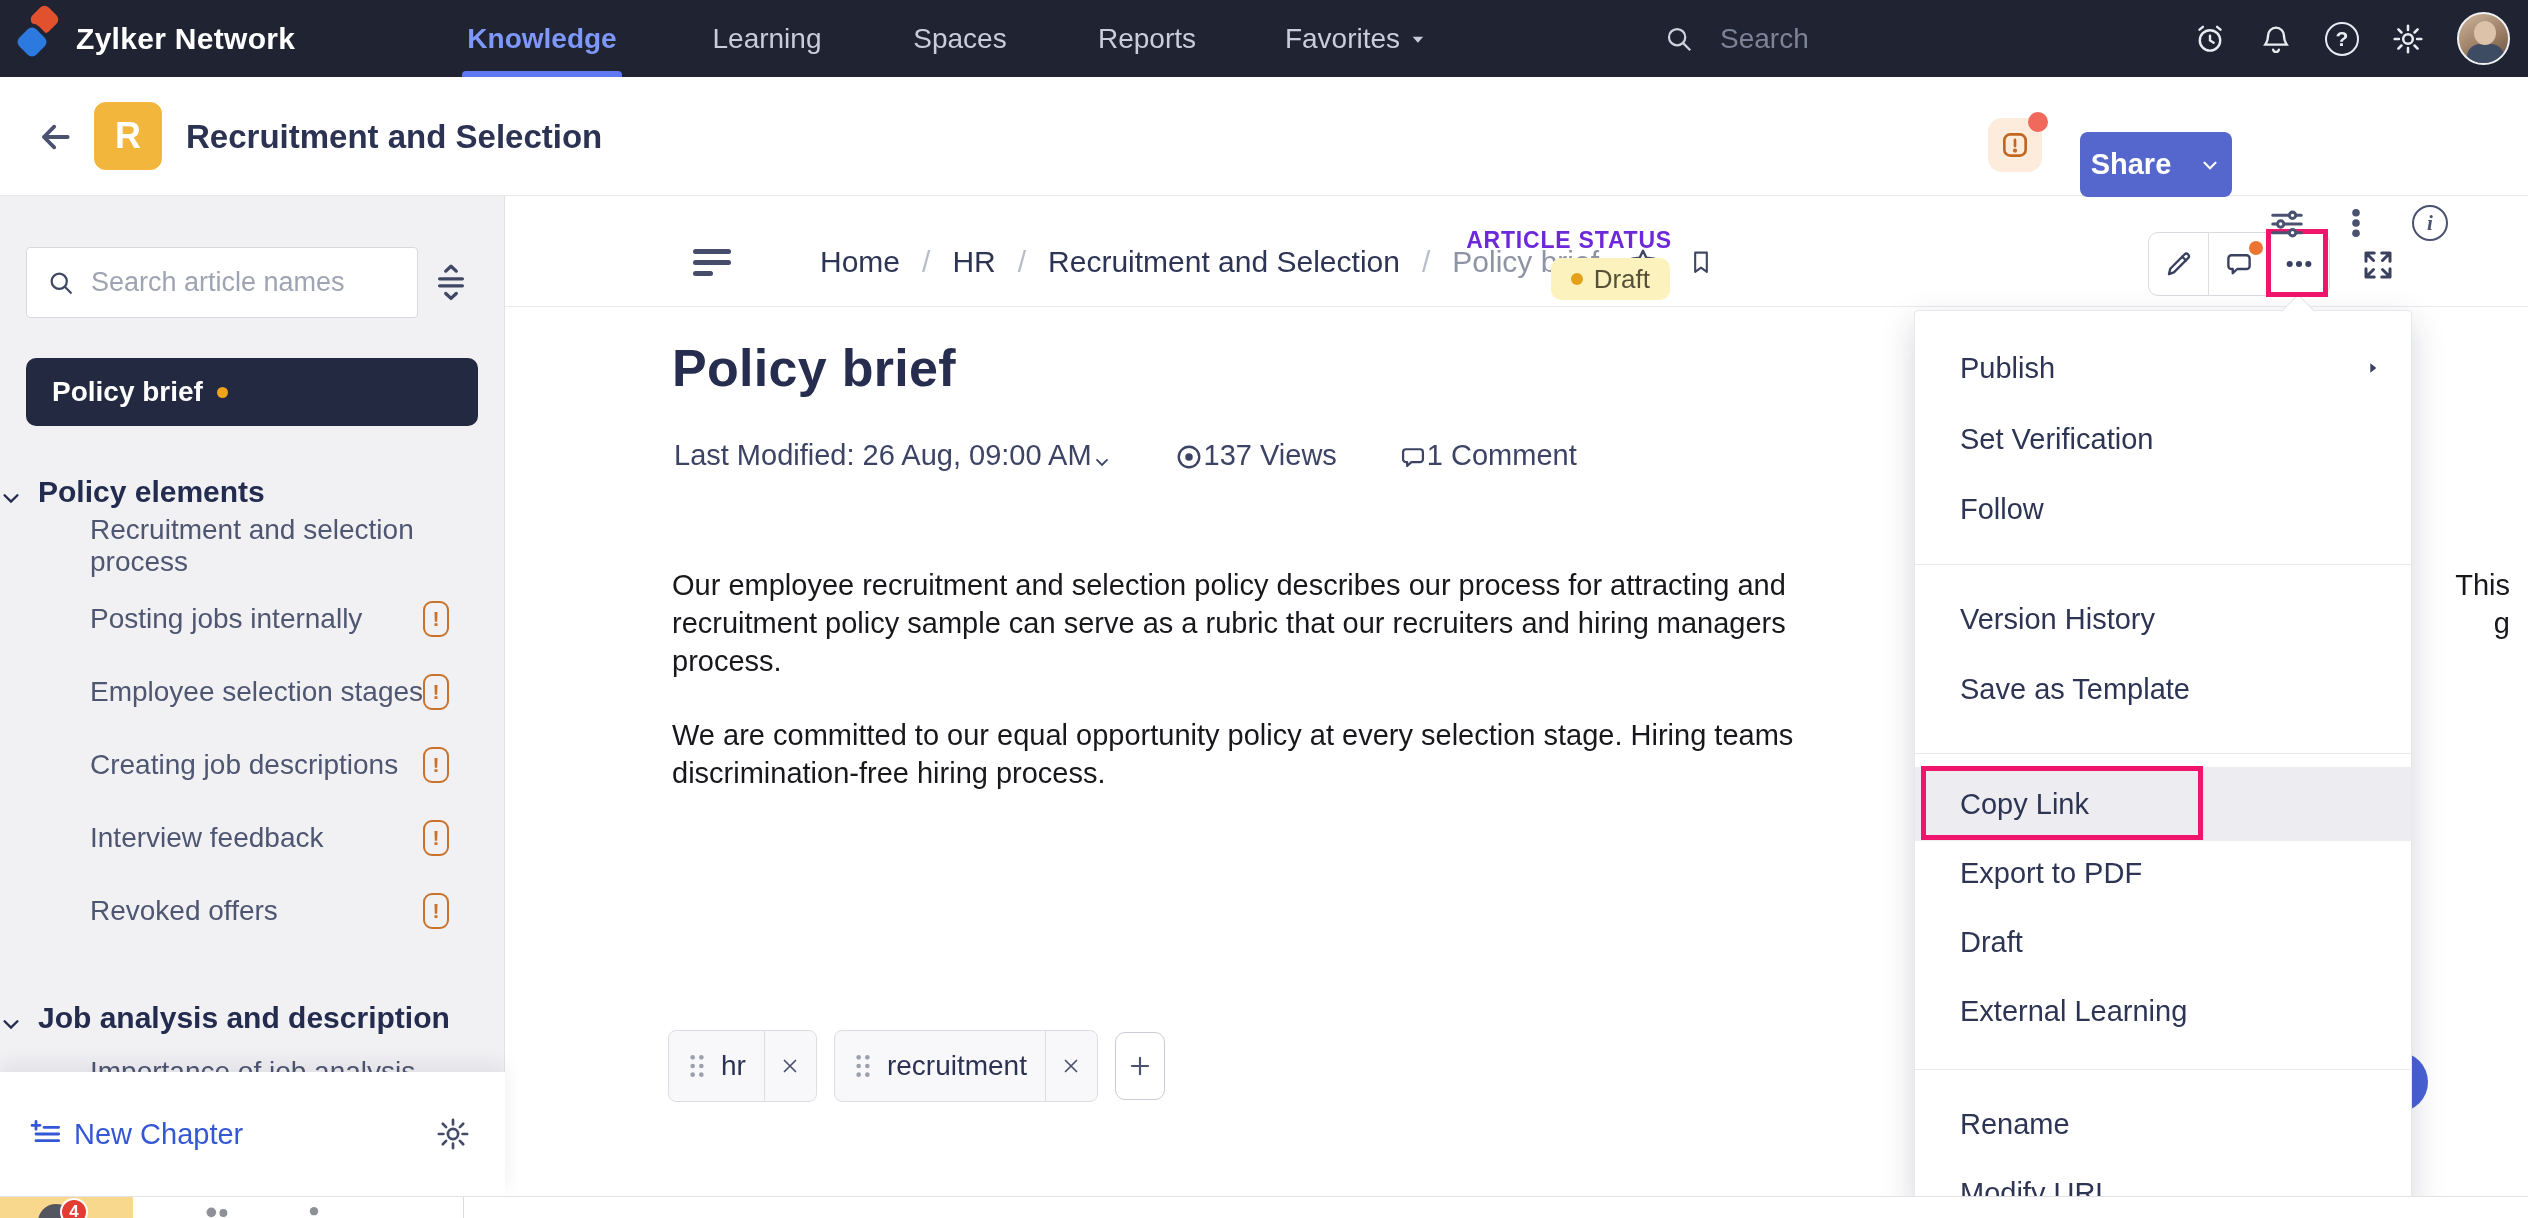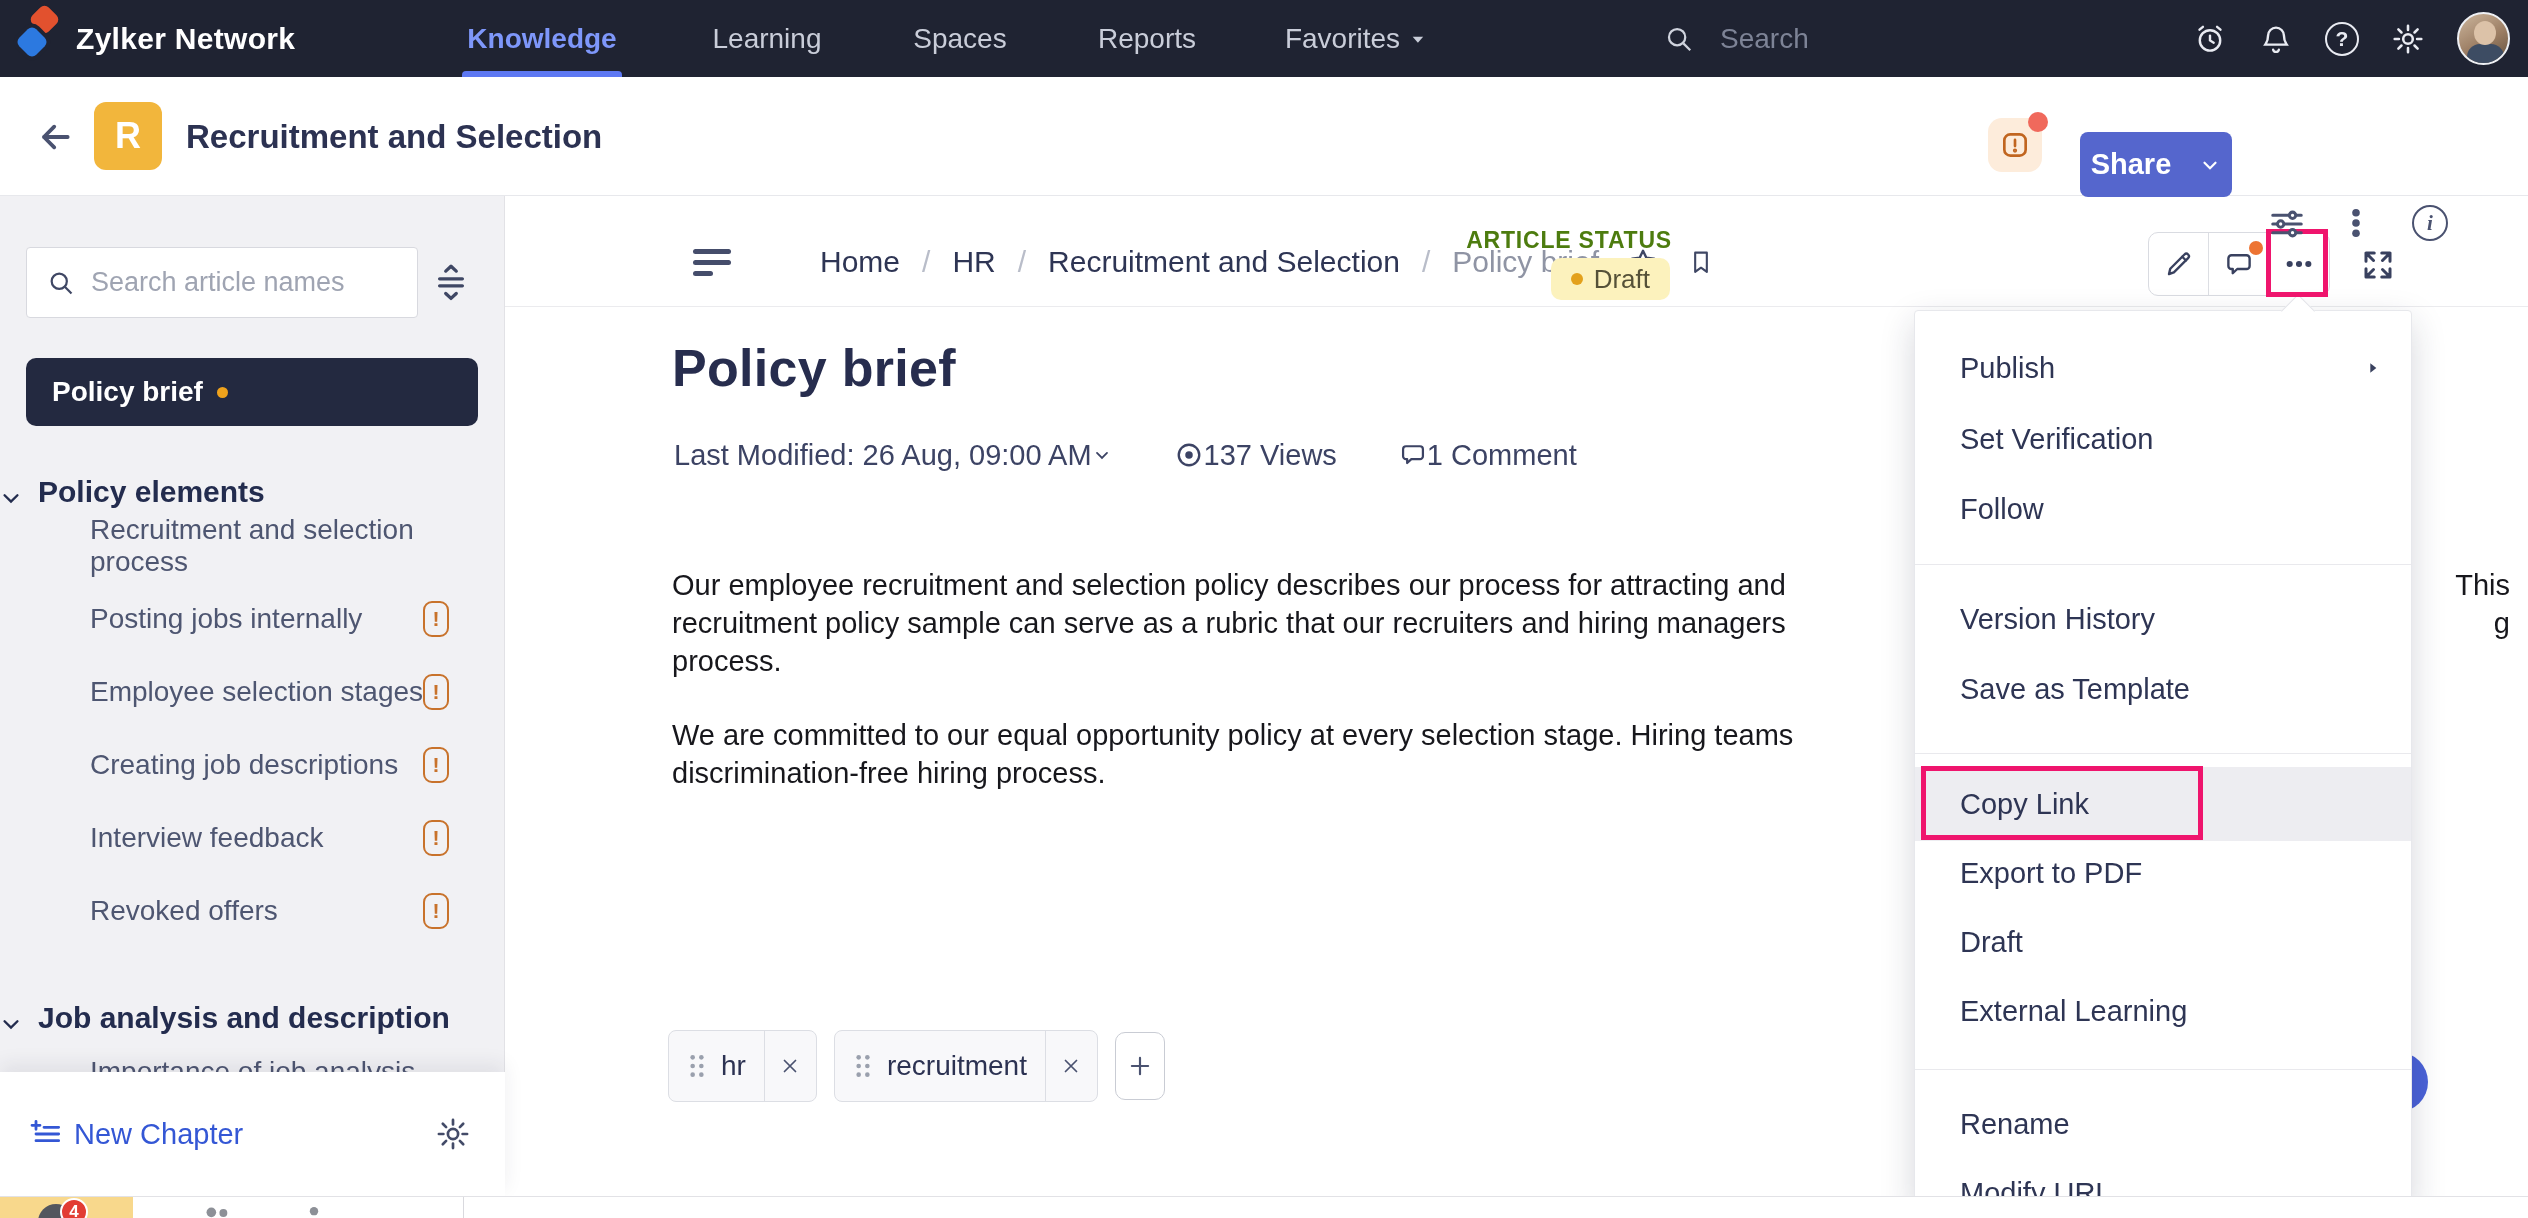--- a/index.html
+++ b/index.html
@@ -86,41 +86,41 @@
   #main-divider { left:505px; top:306px; width:2023px; height:1px; background:#ebebee; }
   .crumb-toggle { left:693px; top:249px; cursor:pointer; }
   .crumb-toggle span { display:block; height:5px; border-radius:3px; background:#454d6b; margin-bottom:6px; }
   #breadcrumb { left:820px; top:236px; height:52px; display:flex; align-items:center; gap:22px;
     font-size:30px; color:#2e3554; font-weight:500; }
   #breadcrumb .sep { color:#b9bdc9; font-weight:400; }
   #breadcrumb .current { color:#8f94a4; }
   #breadcrumb .bc-icon { color:#3f4764; cursor:pointer; margin-left:6px; }
 
   .status-wrap { left:1595px; top:225px; width:505px; text-align:right; }
-  .status-label { color:#4d7c0f; font-size:23px; font-weight:700; letter-spacing:.8px;
+  .status-label { color:#6d28d9; font-size:23px; font-weight:700; letter-spacing:.8px;
     position:absolute; right:428px; top:2px; white-space:nowrap;}
   .status-pill { position:absolute; right:430px; top:33px; height:42px; background:#fcf2bd;
     border-radius:10px; display:inline-flex; align-items:center; gap:11px; padding:0 20px; cursor:pointer; }
   .status-pill .dot { width:12px; height:12px; border-radius:50%; background:#e3a11c; }
   .status-pill .txt { color:#555138; font-size:26px; }
 
   .toolbar { left:2148px; top:232px; width:182px; height:64px; background:#fff;
     border:1.5px solid #d9dbe1; border-radius:10px; display:flex; z-index:15; }
   .toolbar .cell { flex:1; display:flex; align-items:center; justify-content:center;
     color:#39415f; cursor:pointer; position:relative; }
   .toolbar .cell + .cell { border-left:1px solid #dcdee3; }
   .toolbar .cdot { position:absolute; right:6px; top:8px; width:14px; height:14px; border-radius:50%;
     background:#ed7433; }
   .expand-btn { left:2360px; top:247px; color:#39415f; cursor:pointer; }
 
   #article-title { left:672px; top:338px; color:#272d4e; font-size:52px; font-weight:800;
     letter-spacing:.3px; }
   #meta-row { left:674px; top:432px; height:46px; display:flex; align-items:center; gap:62px;
     color:#3c4364; font-size:29px; }
-  .meta-group { display:flex; align-items:center; gap:0; }
+  .meta-group { display:flex; align-items:flex-end; gap:0; }
   .meta-group.clickable { cursor:pointer; }
 
   .body-para { left:672px; width:1838px; color:#17171c; font-size:29px; }
   .body-line { height:38px; display:flex; justify-content:space-between; align-items:center;
     white-space:nowrap; overflow:visible; }
   #para1 { top:566px; } #para2 { top:716px; }
 
   #tags-row { left:668px; top:1030px; display:flex; gap:17px; align-items:flex-start; }
   .tag-chip { height:72px; background:#f8f8fa; border:1.5px solid #dcdee4; border-radius:8px;
     display:flex; align-items:center; }

